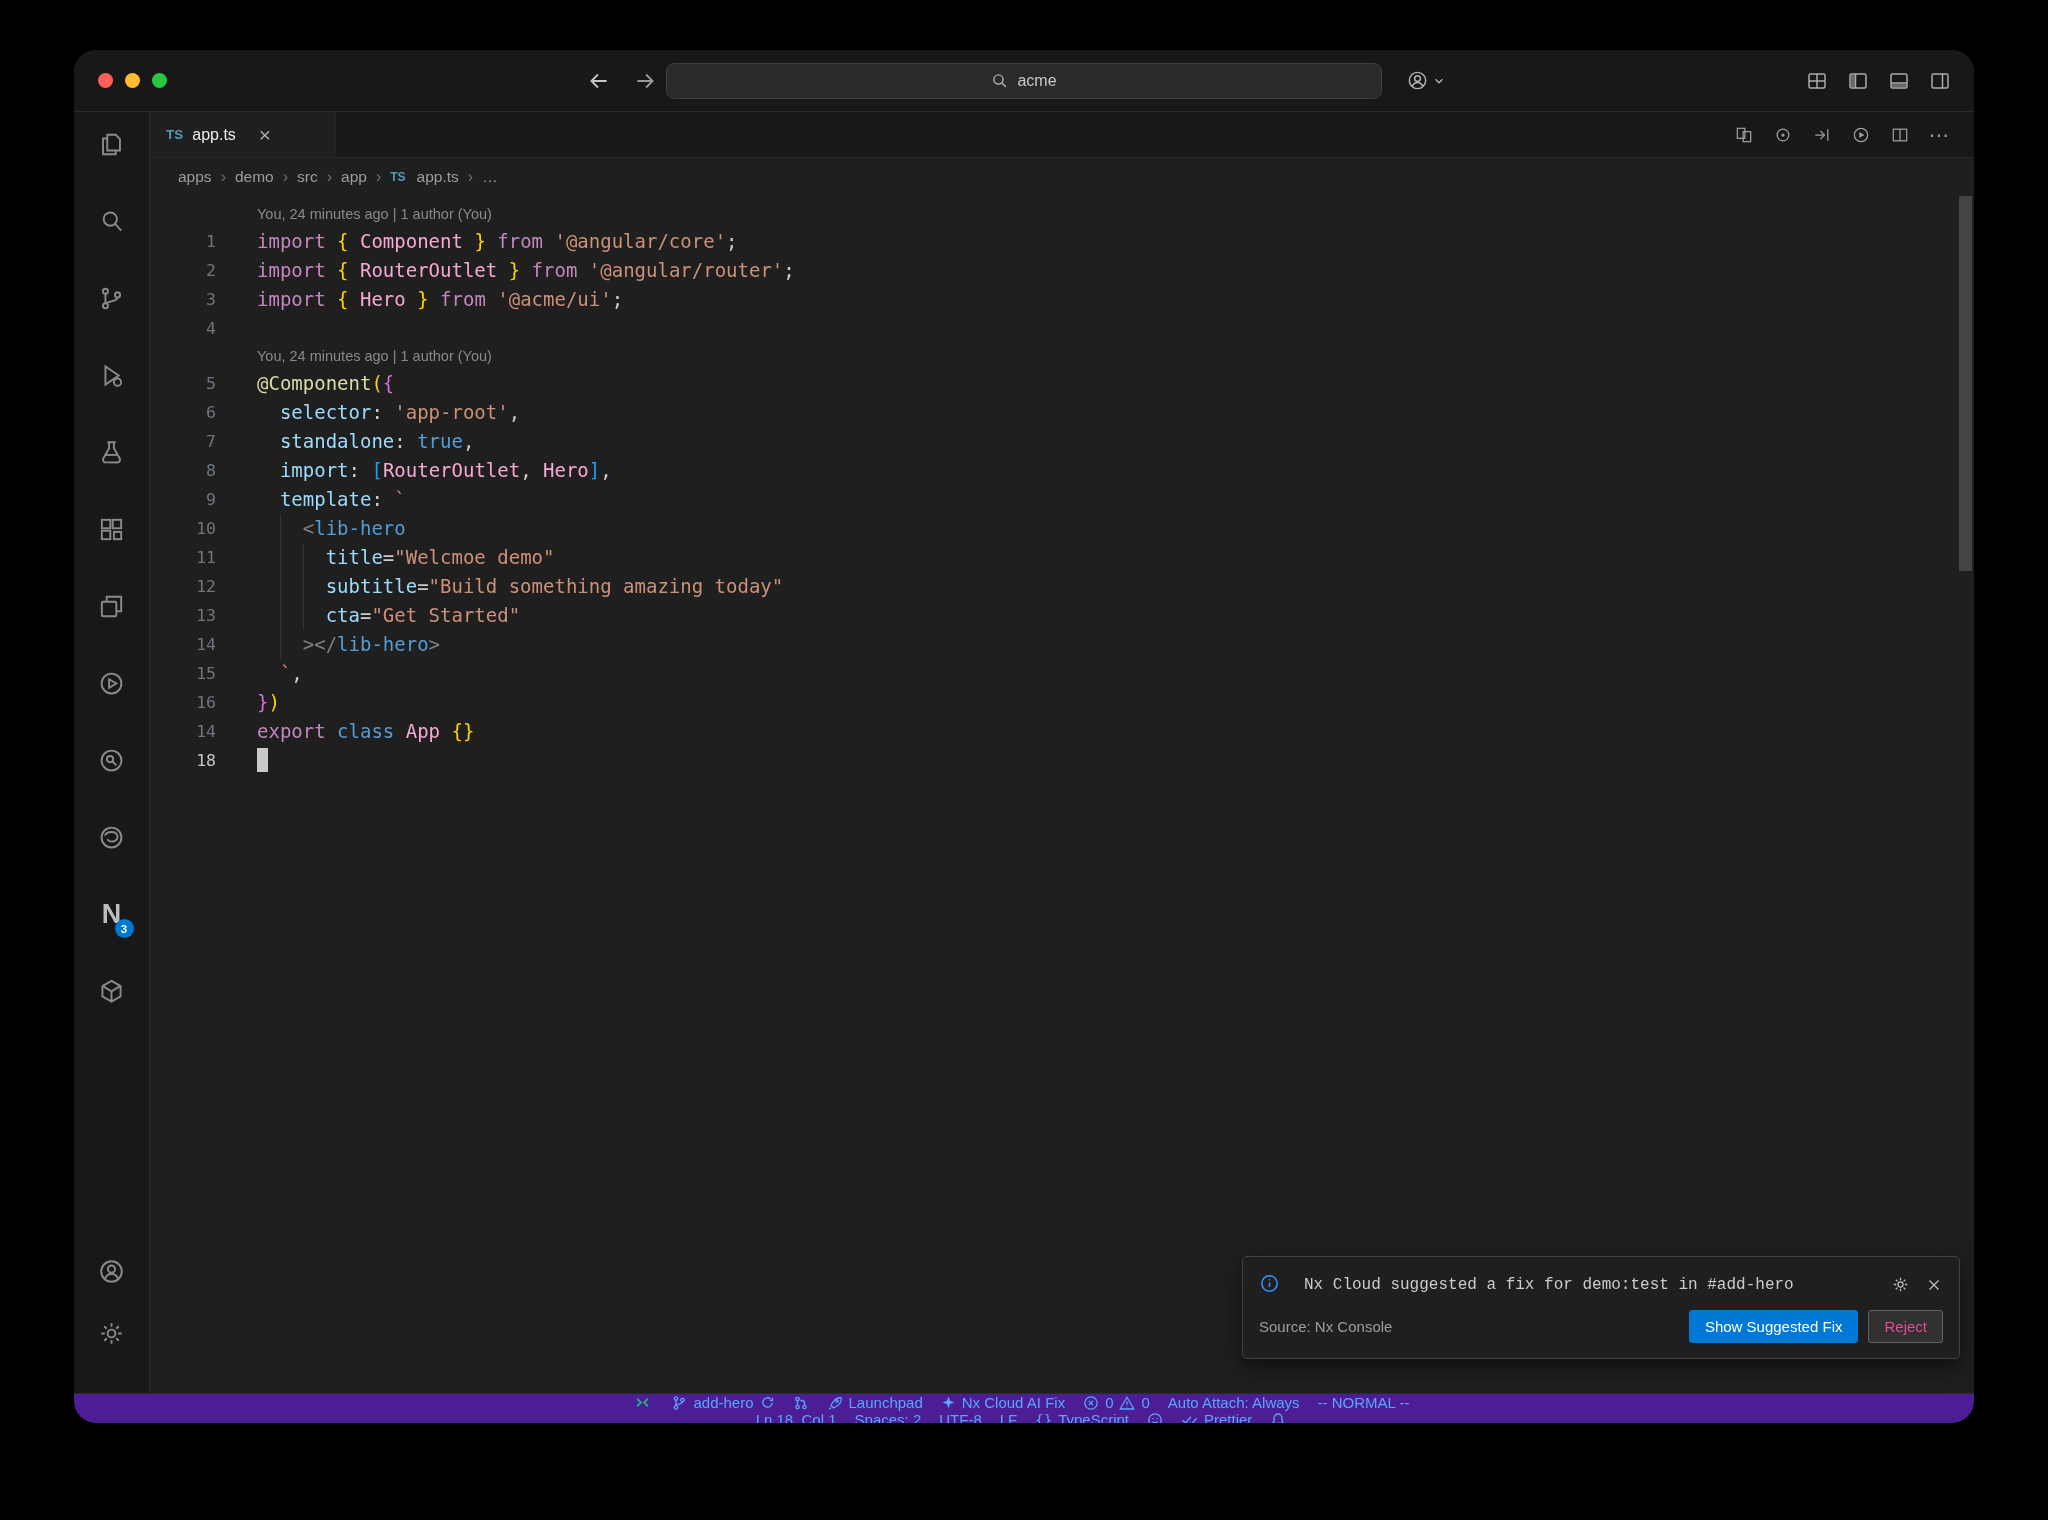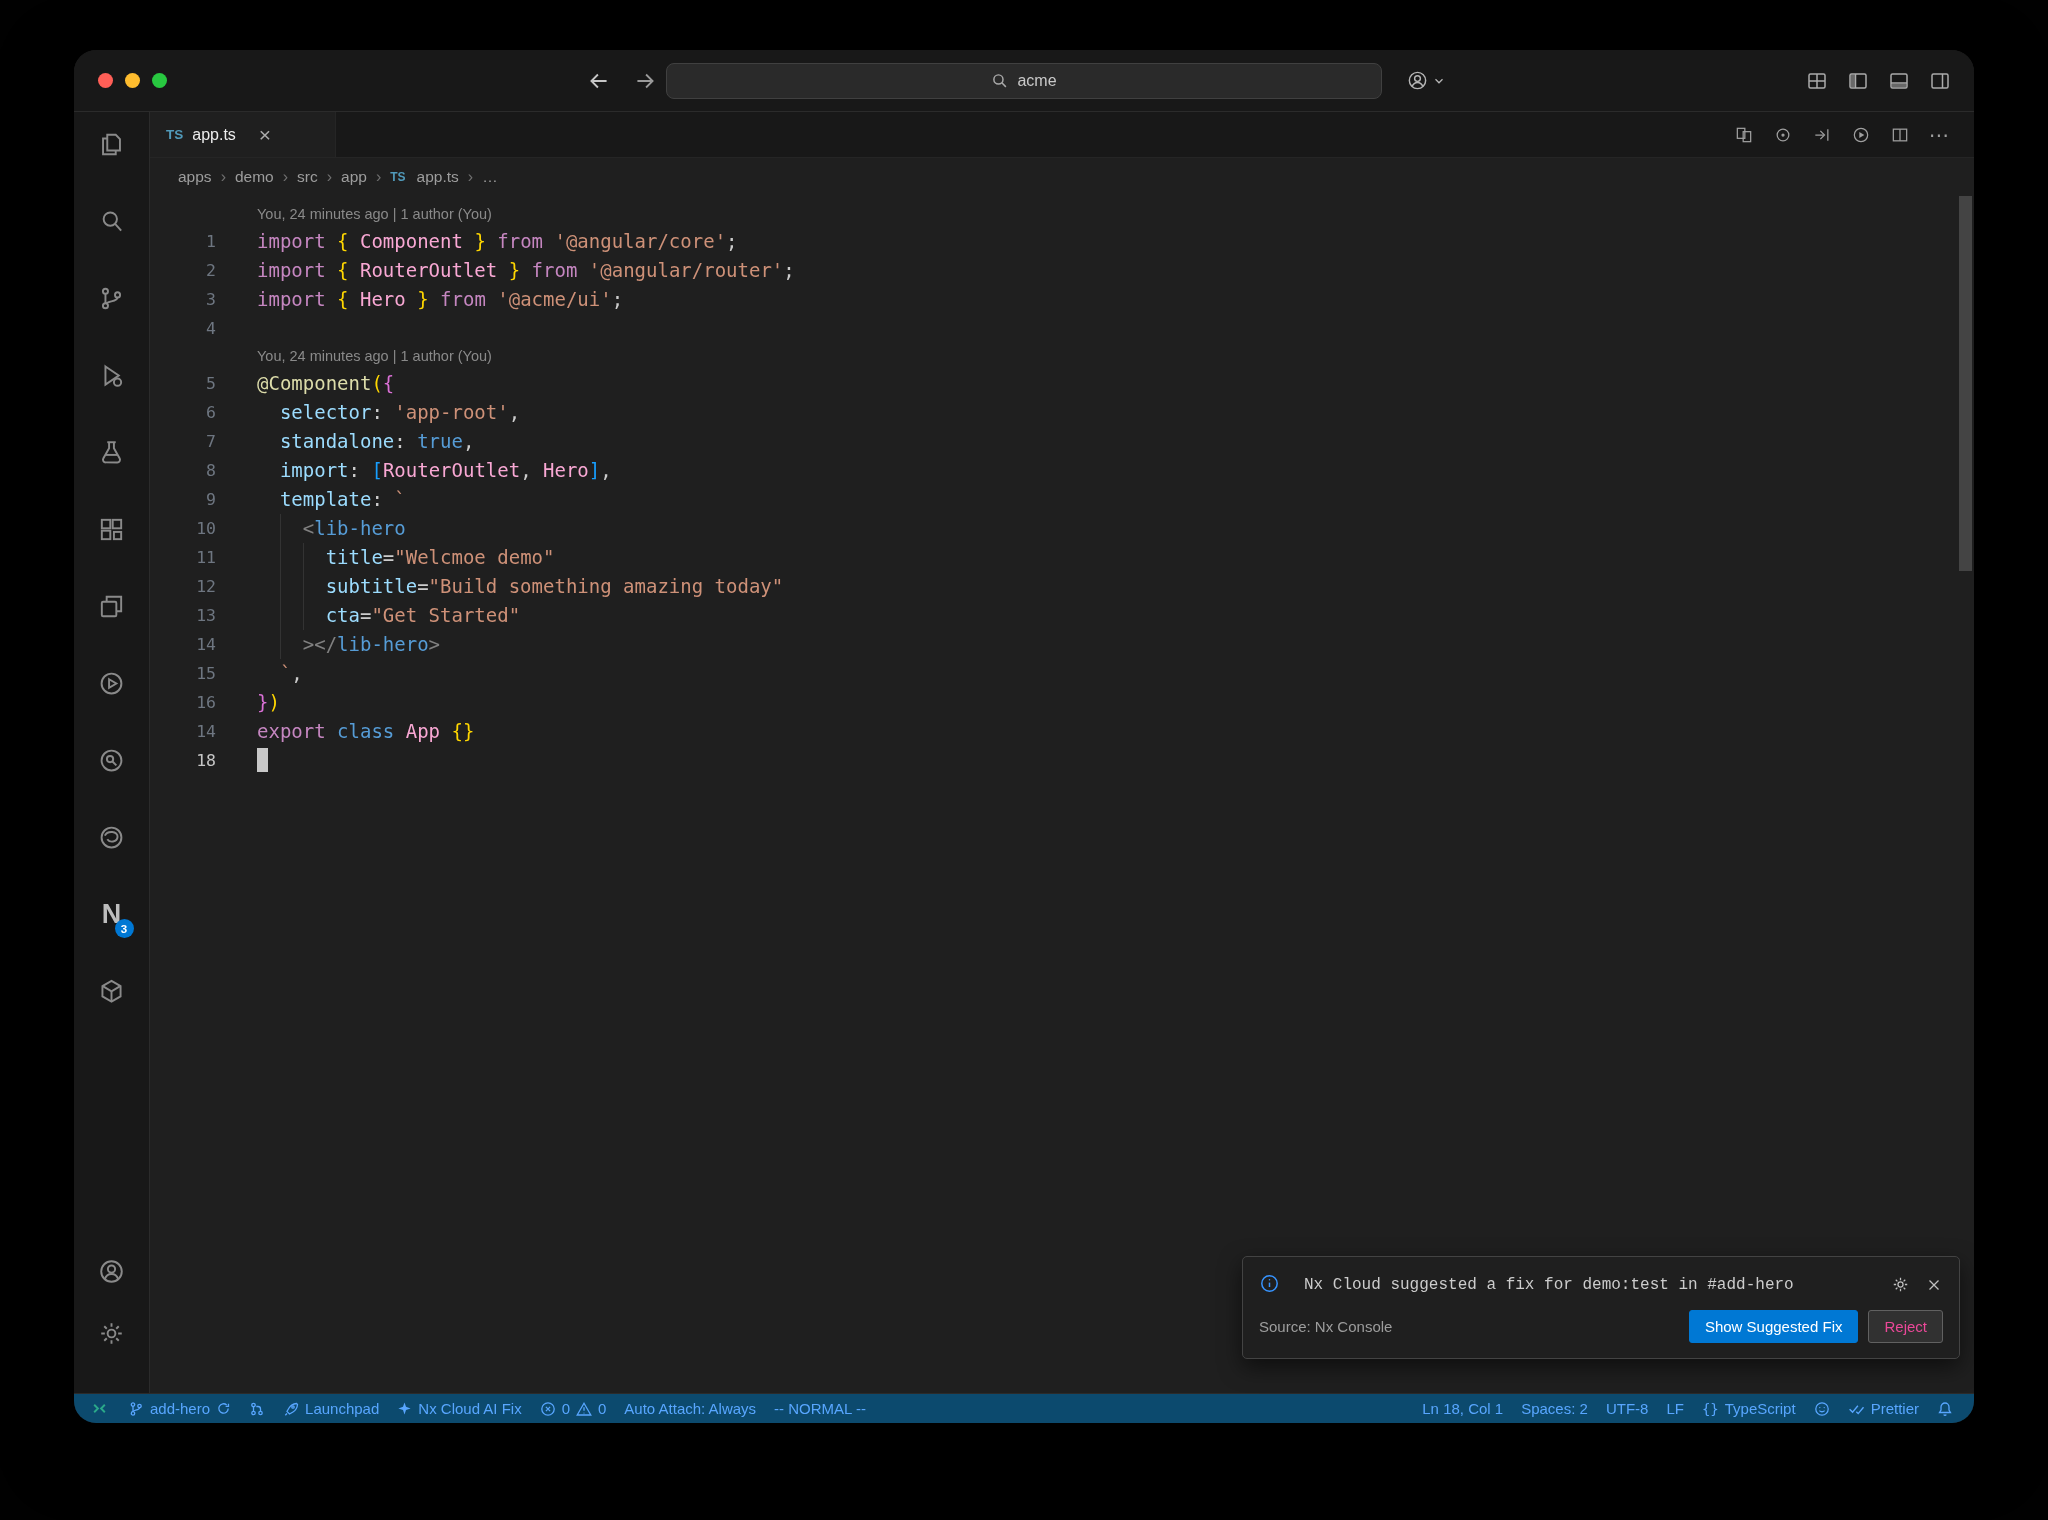--- a/index.html
+++ b/index.html
@@ -66,22 +66,22 @@
   .guide{position:absolute;top:0;bottom:0;width:1px;background:rgba(255,255,255,.09);}
   .cursor{display:inline-block;width:11px;height:24px;background:#c8c8c8;vertical-align:-5px;}
   .scroll-thumb{position:absolute;top:0;right:2px;width:13px;height:375px;background:rgba(130,130,130,.38);}
 
   .tk-kw{color:#C586C0}.tk-type{color:#f9a8d4}.tk-str{color:#CE9178}.tk-prop{color:#9CDCFE}
   .tk-blue{color:#569CD6}.tk-dec{color:#DCDCAA}.tk-d{color:#CCCCCC}
   .tk-b1{color:#FFD700}.tk-b2{color:#DA70D6}.tk-b3{color:#179FFF}
   .tk-tag{color:#569CD6}.tk-tagp{color:#808080}
 
   
-  .statusbar{height:30px;background:#0c4a6e;border-top:1px solid #2b2b2b;display:flex;align-items:center;
-    justify-content:space-between;font-size:15px;color:#58a6ff;padding:0 12px 0 6px;}
+  .statusbar{height:30px;background:#4c1d95;border-top:1px solid #2b2b2b;display:flex;align-items:center;
+    justify-content:space-between;font-size:15px;color:#58a6ff;padding:0 12px 0 6px;flex-direction:column;}
   .sb-left,.sb-right{display:flex;align-items:center;height:100%;}
   .sb-item{display:flex;align-items:center;gap:6px;padding:0 9px;height:100%;white-space:nowrap;}
   .sb-remote{color:#2aa889;padding:0 11px;}
   .sb-braces{font-family:"DejaVu Sans Mono",monospace;font-size:14px;}
 
   
   .toast{position:absolute;right:14px;bottom:64px;width:718px;background:#1f1f1f;
     border:1px solid #434343;border-radius:5px;box-shadow:0 8px 22px rgba(0,0,0,.55);z-index:5;}
   .toast-head{display:flex;align-items:flex-end;gap:24px;padding:16px 16px 10px;font-family:Liberation Mono, monospace;}
   .toast-msg{color:#cccccc;font-size:16px;flex:1;}

